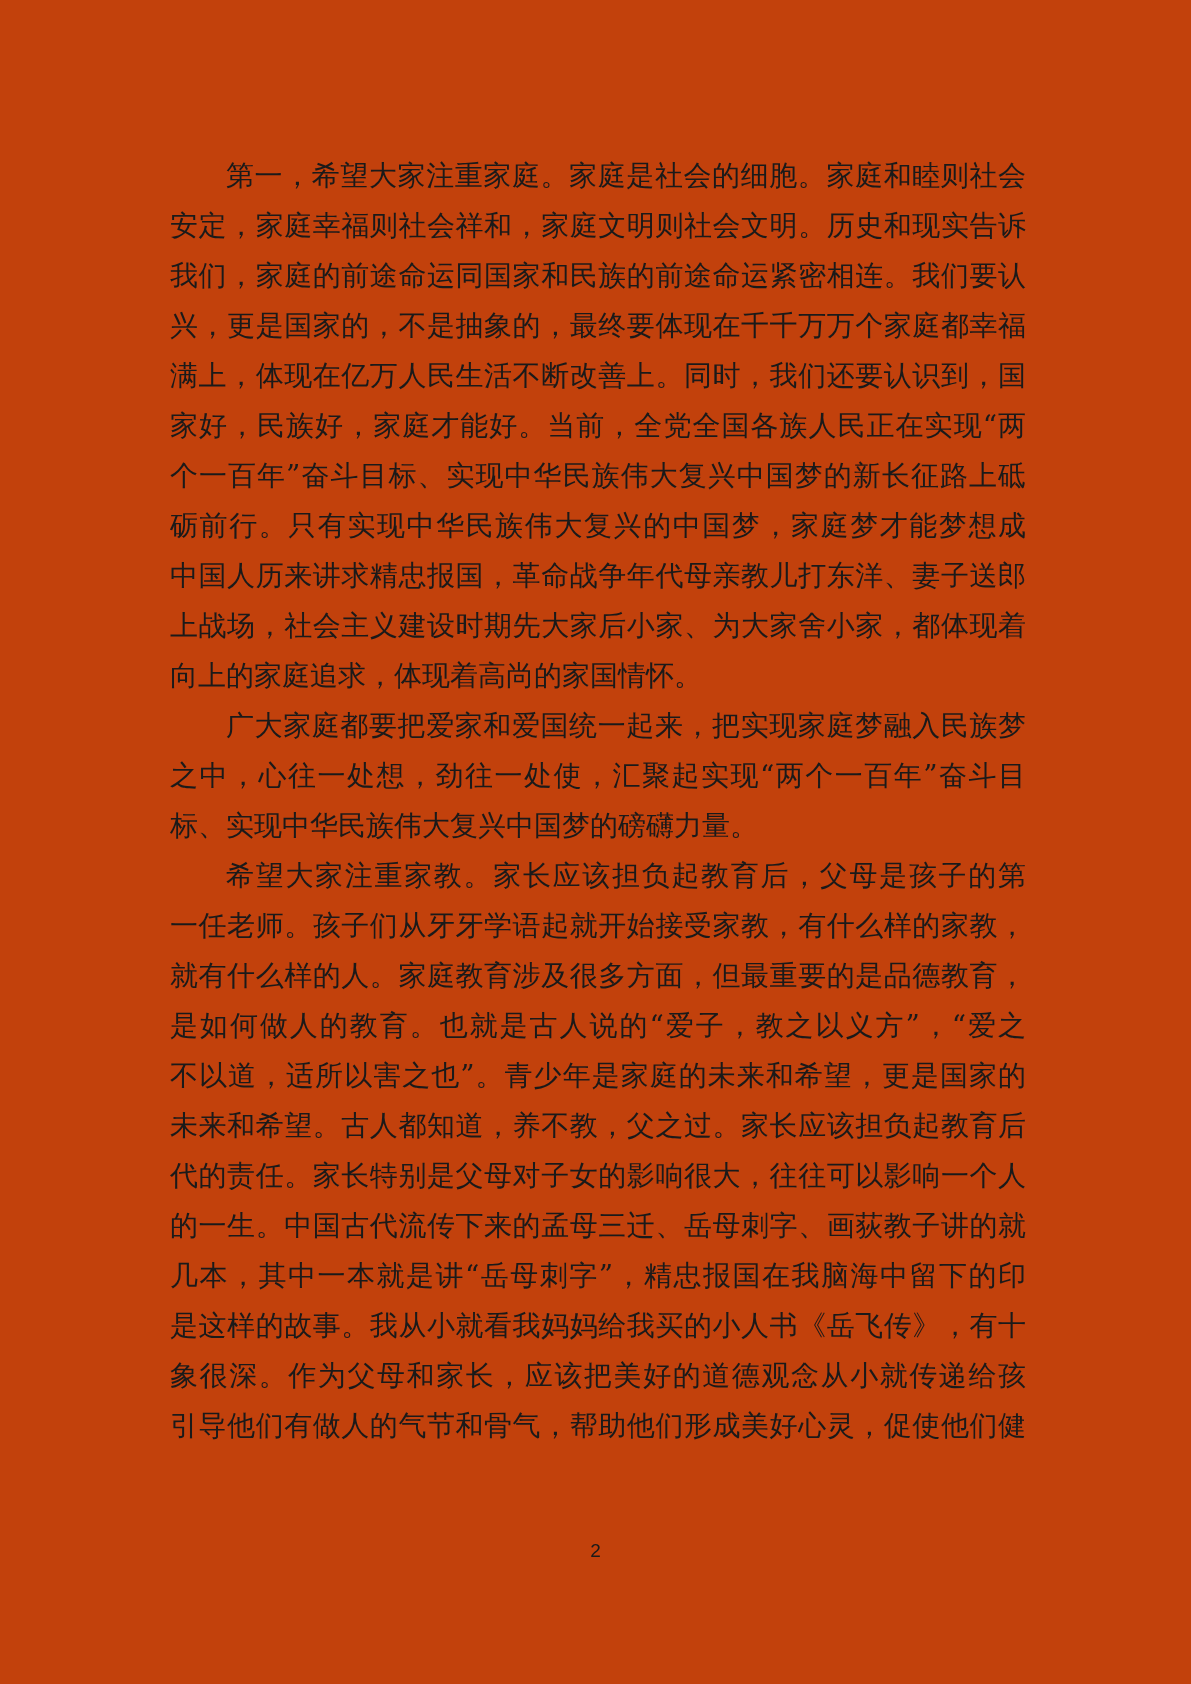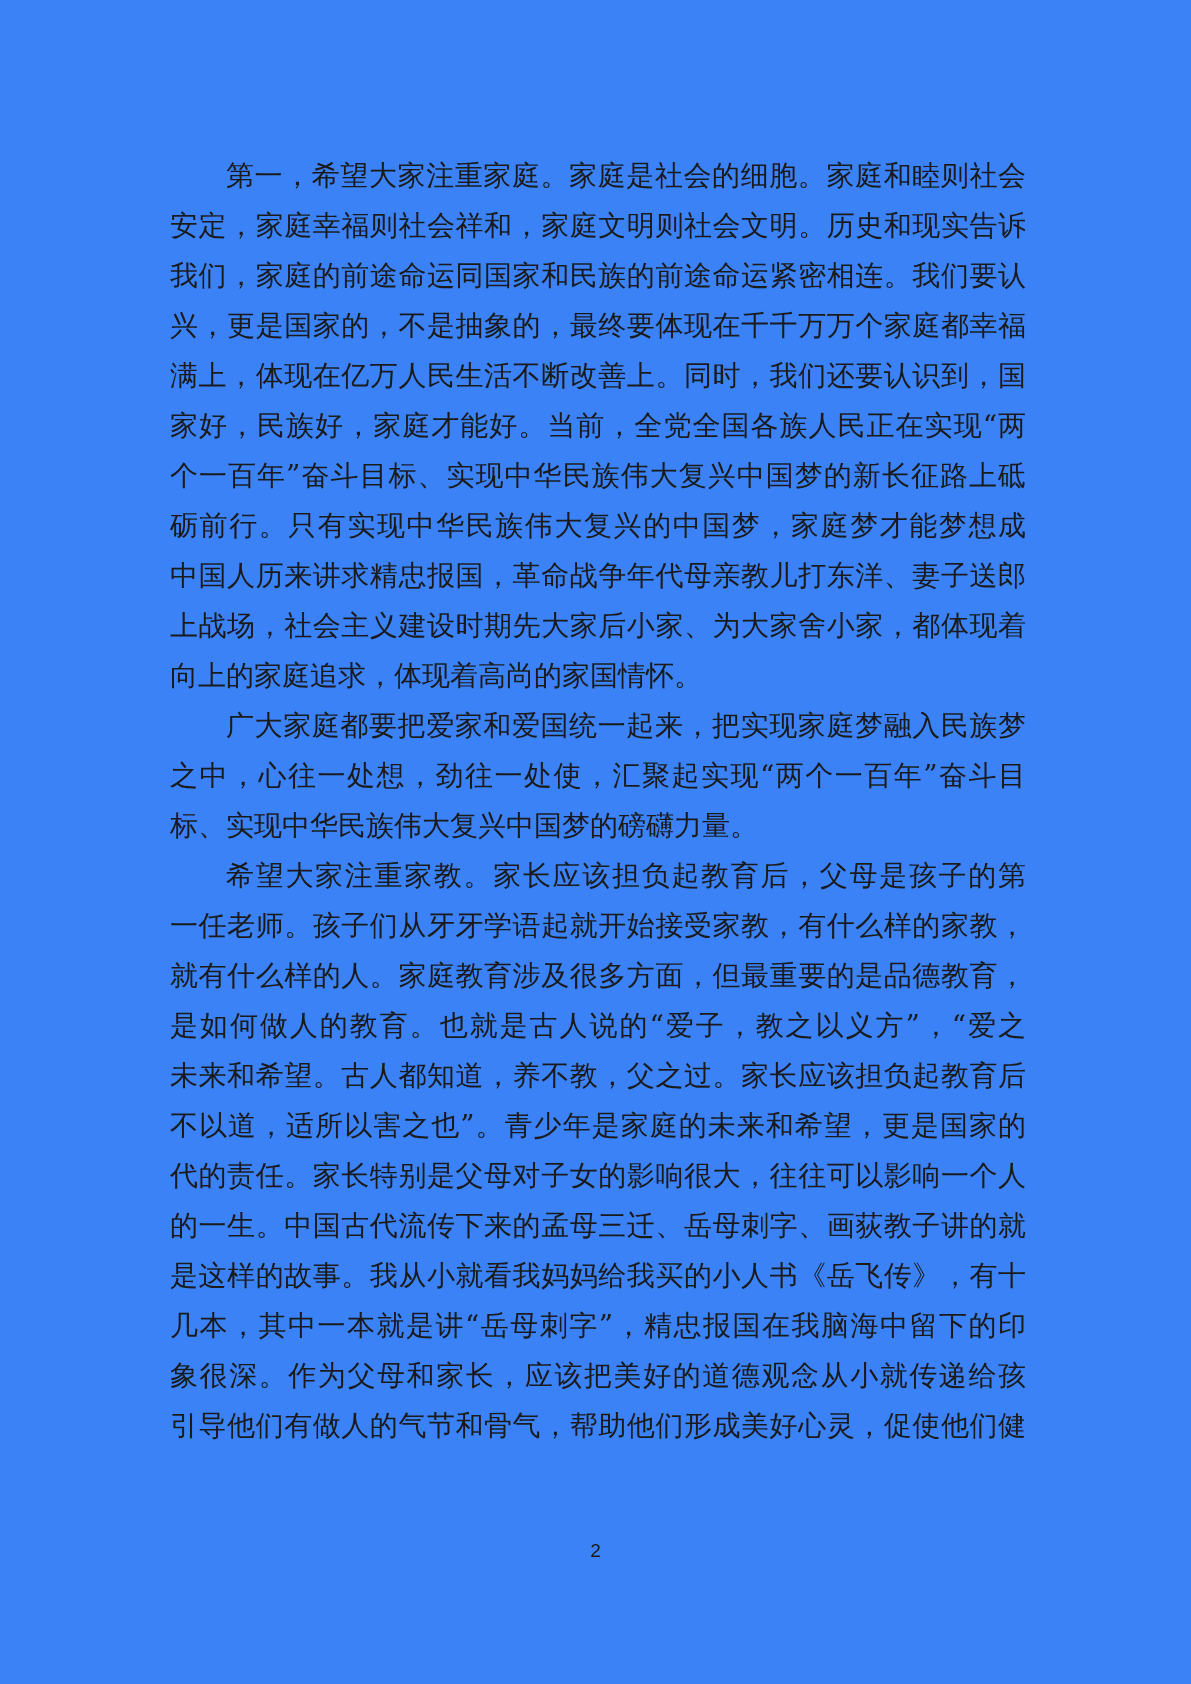--- a/index.html
+++ b/index.html
@@ -4,21 +4,21 @@
 <style>
   html, body {
     margin: 0;
     padding: 0;
     background: #ffffff;
   }
   .page {
     position: relative;
     width: 1191px;
     height: 1684px;
-    background: #3b82f6;
+    background: #c2410c;
     overflow: hidden;
     font-family: "DejaVu Serif", serif;
   }
   .text-block {
     position: absolute;
     left: 170px;
     top: 151px;
     width: 856px;
   }
   .line {
@@ -67,23 +67,23 @@
       <div class="line">中国人历来讲求精忠报国，革命战争年代母亲教儿打东洋、妻子送郎</div>
       <div class="line">上战场，社会主义建设时期先大家后小家、为大家舍小家，都体现着</div>
       <div class="line para-end">向上的家庭追求，体现着高尚的家国情怀。</div>
       <div class="line indent">广大家庭都要把爱家和爱国统一起来，把实现家庭梦融入民族梦</div>
       <div class="line">之中，心往一处想，劲往一处使，汇聚起实现“两个一百年”奋斗目</div>
       <div class="line para-end">标、实现中华民族伟大复兴中国梦的磅礴力量。</div>
       <div class="line indent">希望大家注重家教。家长应该担负起教育后，父母是孩子的第</div>
       <div class="line">一任老师。孩子们从牙牙学语起就开始接受家教，有什么样的家教，</div>
       <div class="line">就有什么样的人。家庭教育涉及很多方面，但最重要的是品德教育，</div>
       <div class="line">是如何做人的教育。也就是古人说的“爱子，教之以义方”，“爱之</div>
+      <div class="line">不以道，适所以害之也”。青少年是家庭的未来和希望，更是国家的</div>
       <div class="line">未来和希望。古人都知道，养不教，父之过。家长应该担负起教育后</div>
-      <div class="line">不以道，适所以害之也”。青少年是家庭的未来和希望，更是国家的</div>
       <div class="line">代的责任。家长特别是父母对子女的影响很大，往往可以影响一个人</div>
       <div class="line">的一生。中国古代流传下来的孟母三迁、岳母刺字、画荻教子讲的就</div>
+      <div class="line">几本，其中一本就是讲“岳母刺字”，精忠报国在我脑海中留下的印</div>
       <div class="line">是这样的故事。我从小就看我妈妈给我买的小人书《岳飞传》，有十</div>
-      <div class="line">几本，其中一本就是讲“岳母刺字”，精忠报国在我脑海中留下的印</div>
       <div class="line">象很深。作为父母和家长，应该把美好的道德观念从小就传递给孩子，</div>
       <div class="line">引导他们有做人的气节和骨气，帮助他们形成美好心灵，促使他们健</div>
     </div>
   <div class="page-number">2</div>
 </div>
 
 </body></html>

